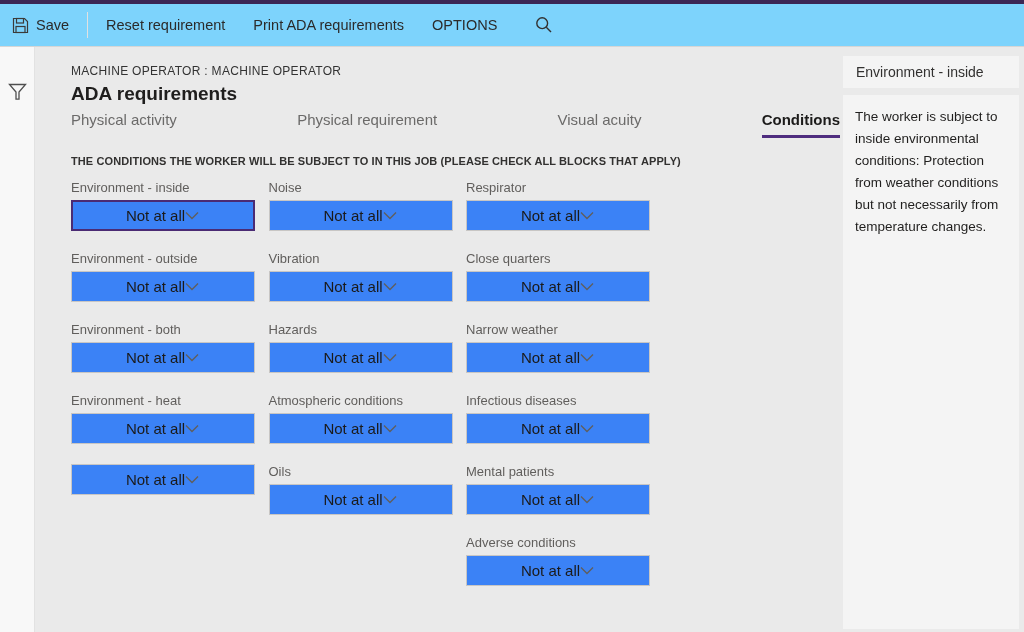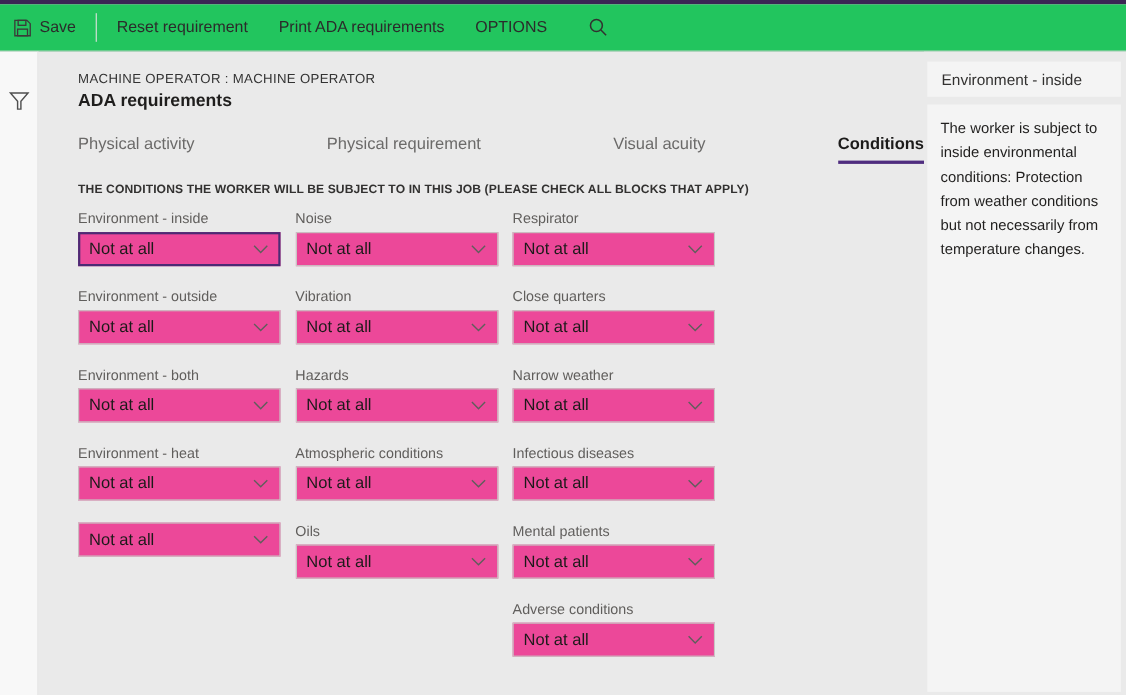--- a/index.html
+++ b/index.html
@@ -4,50 +4,50 @@
 <style>
   * { margin:0; padding:0; box-sizing:border-box; }
   html,body { width:1024px; height:632px; overflow:hidden;
     font-family:"Liberation Sans","DejaVu Sans",sans-serif; }
   #app { position:relative; width:1024px; height:632px; background:#eaeaea; }
 
   
   .topstrip { position:absolute; left:0; top:0; width:100%; height:4px; background:#3b2654; }
 
   
-  .toolbar { position:absolute; left:0; top:4px; width:100%; height:43px; background:#22c55e;
+  .toolbar { position:absolute; left:0; top:4px; width:100%; height:43px; background:#7dd3fc;
     border-bottom:1px solid #d6d6d6; display:flex; align-items:center; padding-left:12px; }
   .tb-item { display:flex; align-items:center; gap:7px; font-size:14.5px; color:#2b2b2b;
     padding:0 14px; height:100%; cursor:pointer; }
   .tb-item:first-child { padding-left:0; }
   .tb-sep { width:1px; height:26px; background:#e1e1e1; margin:0 4px; }
   .tb-search { margin-left:14px; padding:0 10px; height:100%; display:flex; align-items:center; cursor:pointer; }
 
   
   .leftrail { position:absolute; left:0; top:47px; width:35px; height:585px; background:#f8f8f8;
     border-right:1px solid #e2e2e2; }
   .rail-filter { position:absolute; left:8px; top:36px; cursor:pointer; }
 
   
   .content { position:absolute; left:36px; top:47px; width:804px; height:585px; padding:17px 0 0 35px; }
   .breadcrumb { font-size:12px; color:#333333; letter-spacing:0.3px; margin-bottom:5px; }
-  .page-title { font-size:16px; font-weight:700; color:#1f1e1d; margin-bottom:21px; }
+  .page-title { font-size:19px; font-weight:700; color:#1f1e1d; margin-bottom:6px; }
 
   .tabs { display:flex; gap:34px; margin-bottom:17px;justify-content:space-between; }
   .tab { font-size:15px; color:#6b6a69; padding-bottom:7px; cursor:pointer; border-bottom:3px solid transparent; }
   .tab.active { color:#1c1b1a; font-weight:700; border-bottom-color:#4f2d7f; }
 
   .section-heading { font-size:11px; font-weight:700; color:#323130; margin-bottom:13px; letter-spacing:0.1px; }
 
   .grid { display:flex; gap:13px; }
   .fcol { width:184px; margin-right:0.5px; }
   .field { margin-bottom:20px; }
   .f-label { font-size:13px; color:#605e5c; margin-bottom:5px; white-space:nowrap; }
-  .combo { height:31px; background:#ec4899; border:1px solid #c8c6c4; display:flex; align-items:center;
-    justify-content:space-between; padding:0 10px 0 9px; cursor:pointer; }
+  .combo { height:31px; background:#3b82f6; border:1px solid #c8c6c4; display:flex; align-items:center;
+    justify-content:center; padding:0 10px 0 9px; cursor:pointer; }
   .combo.focused { border:2px solid #4b2b74; padding:0 9px 0 8px; }
   .f-value { font-size:15px; color:#1b1a19; }
   .chev { flex:0 0 auto; }
 
   
   .sidepanel { position:absolute; left:840px; top:47px; width:184px; height:585px; background:#eaeaea; }
   .sp-head { position:absolute; left:3px; top:9px; width:176px; height:32px; background:#f4f4f4;
     display:flex; align-items:center; padding:0 13px; font-size:14px; color:#323130; }
   .sp-body { position:absolute; left:3px; top:48px; width:176px; height:534px; background:#f4f4f4;
     padding:11px 12px; font-size:13.5px; line-height:22px; color:#201f1e; }

